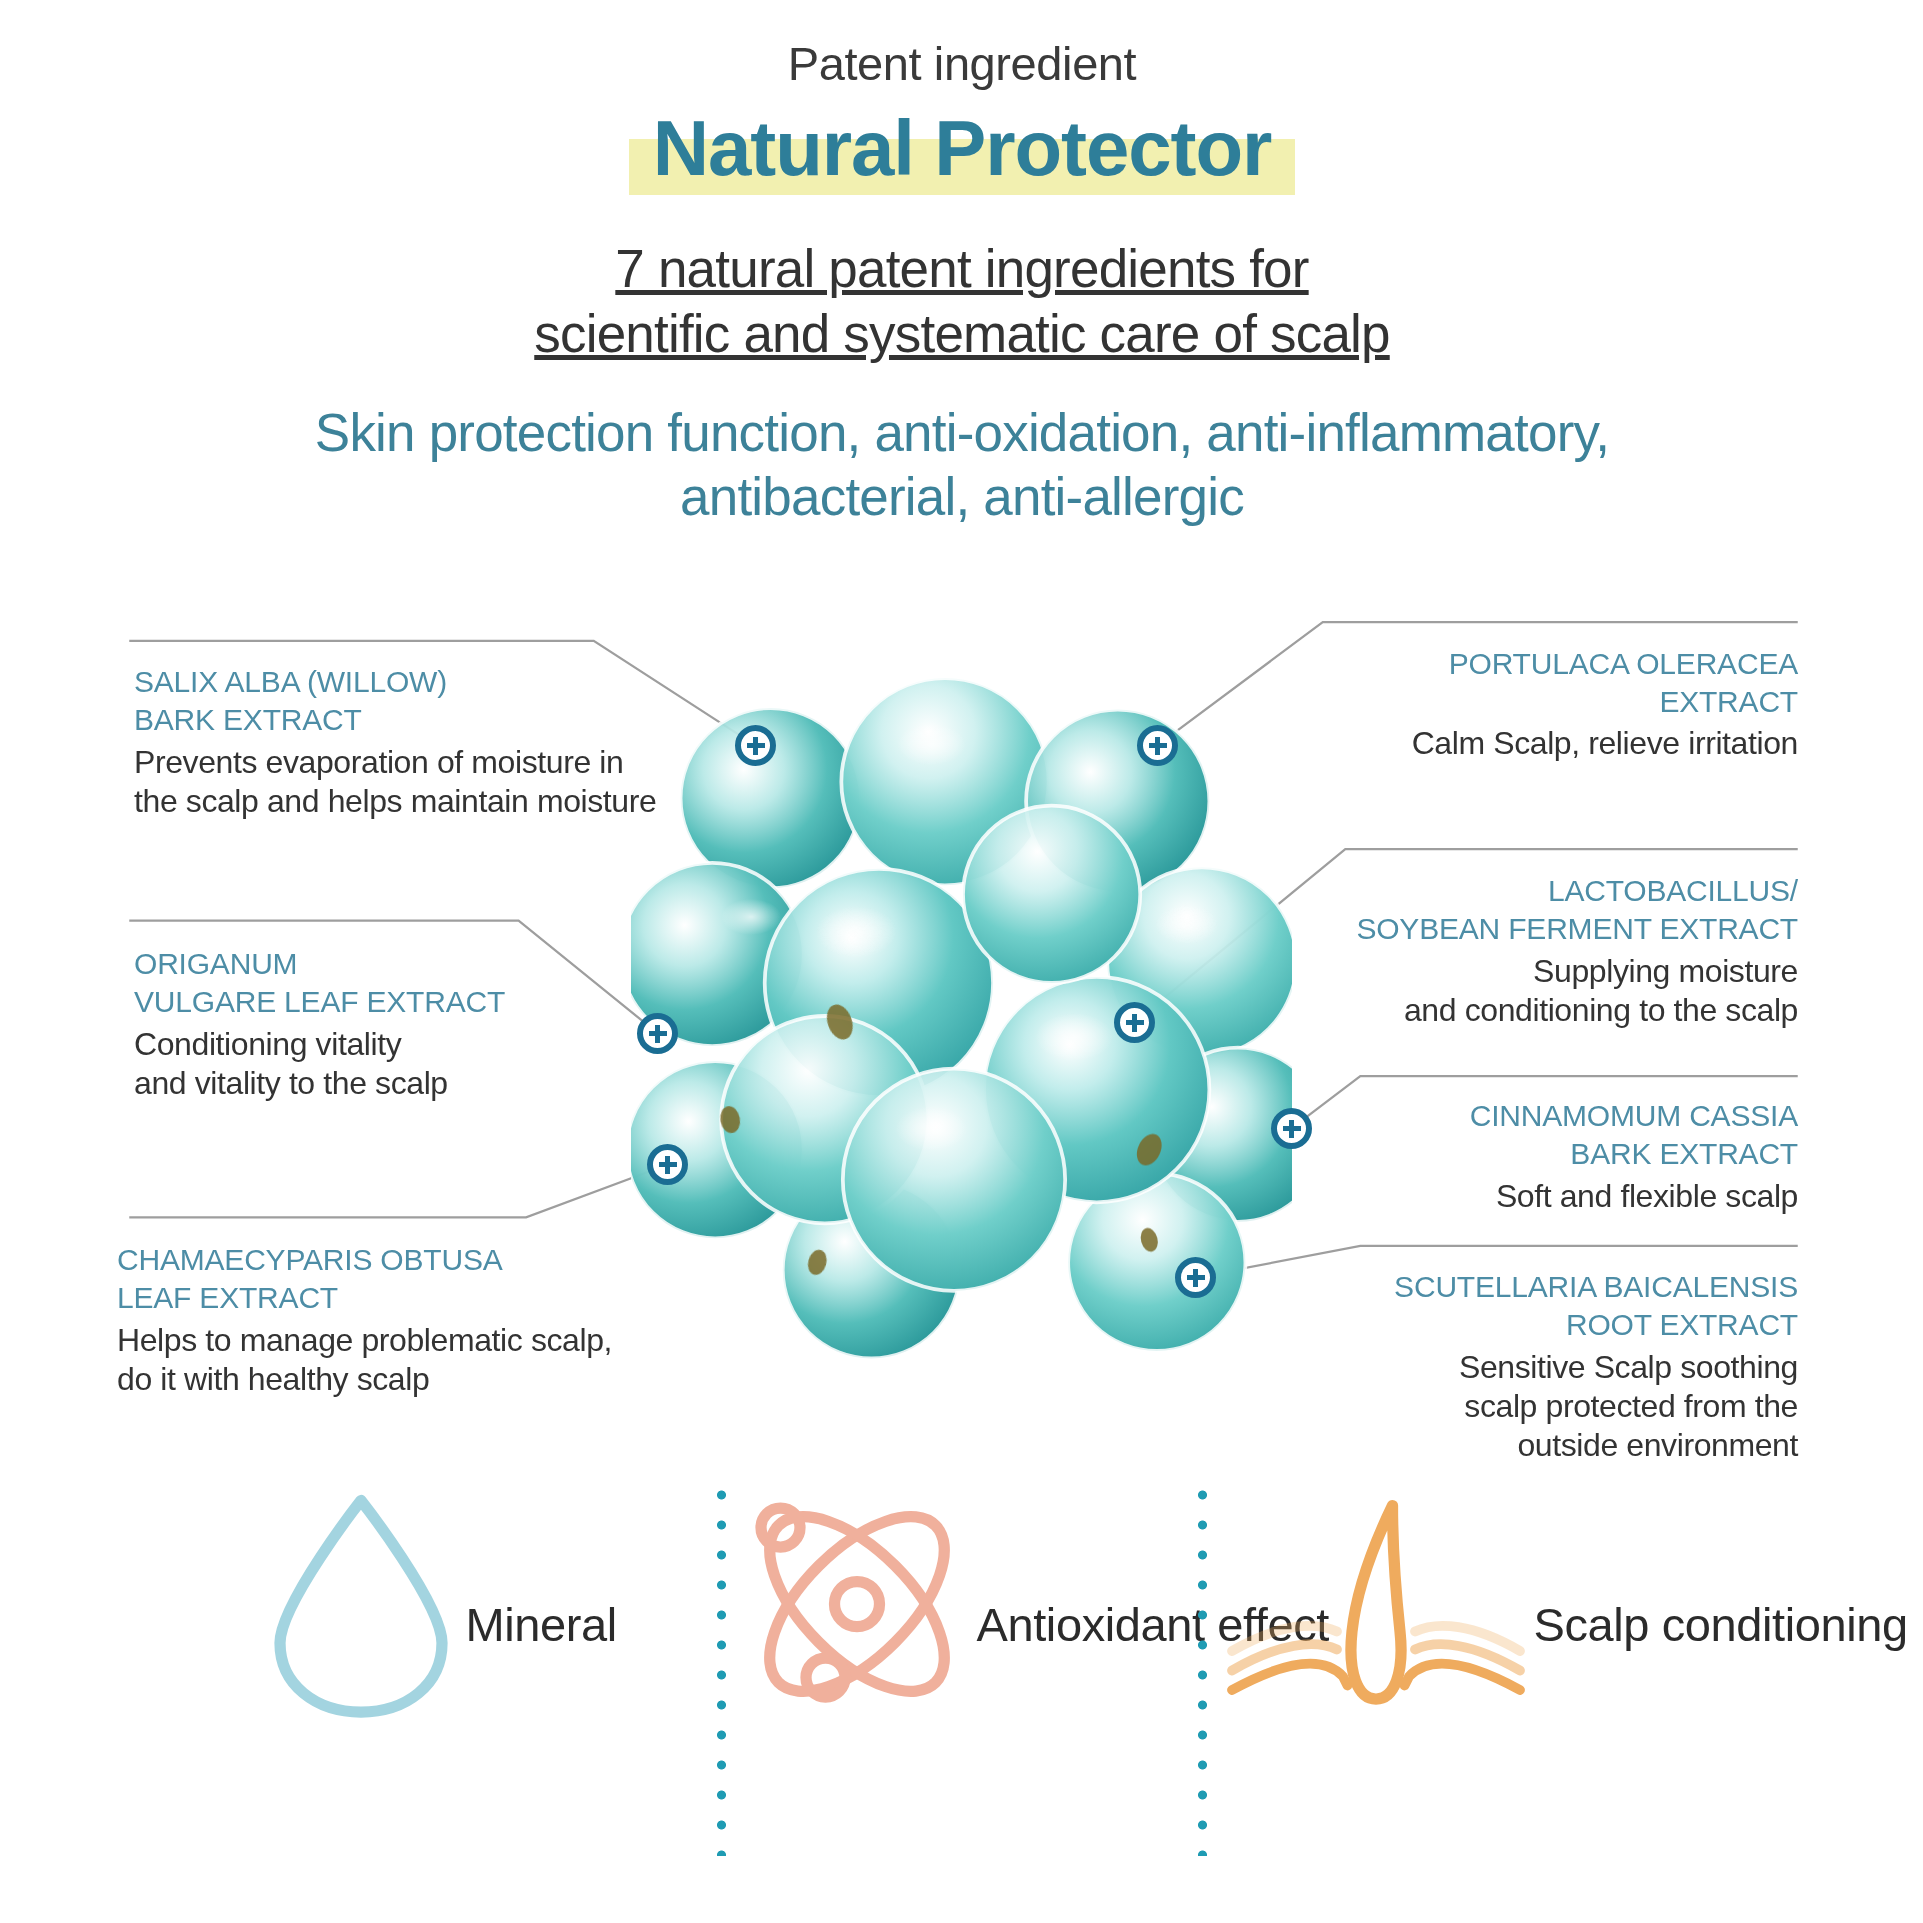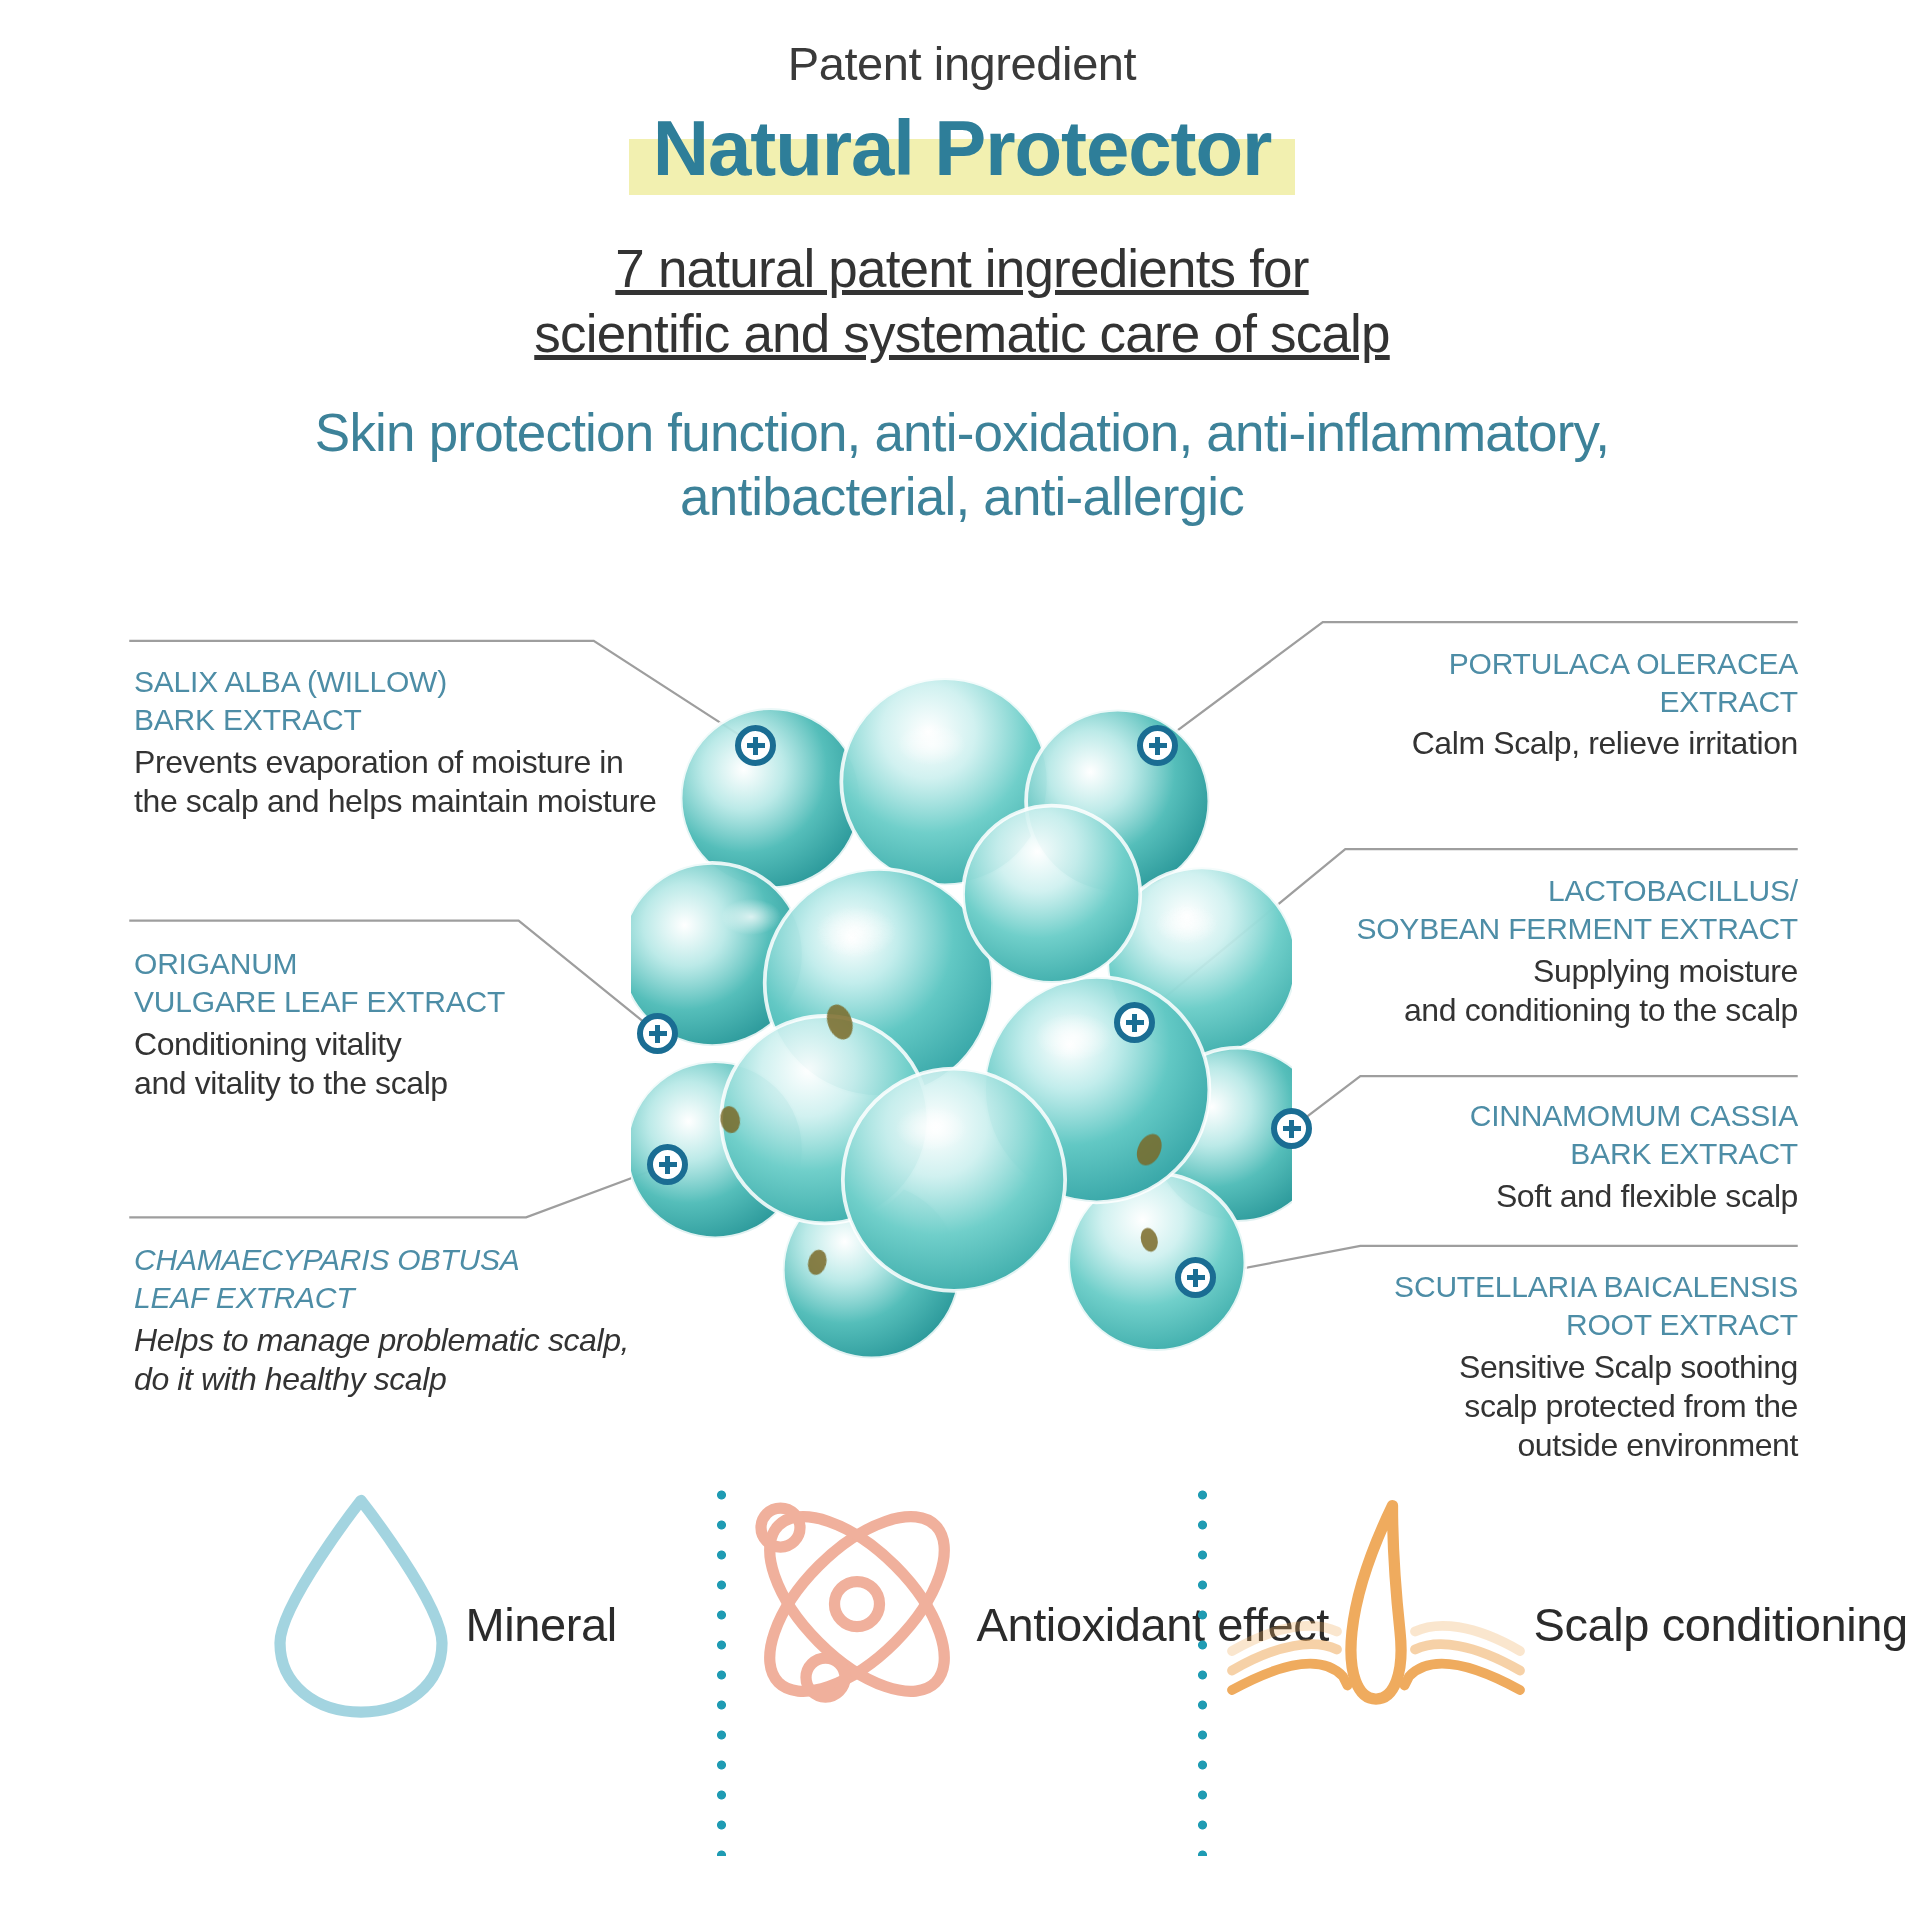--- a/index.html
+++ b/index.html
@@ -312,21 +312,21 @@
       <div class="name">
         <div>ORIGANUM</div>
         <div>VULGARE LEAF EXTRACT</div>
       </div>
       <div class="desc">
         <div>Conditioning vitality</div>
         <div>and vitality to the scalp</div>
       </div>
     </div>
 
-    <div class="lbl left" style="left:134px; top:625px; width:571px;font-style:italic;">
+    <div class="lbl left" style="left:117px; top:625px; width:571px;">
       <div class="name">
         <div>CHAMAECYPARIS OBTUSA</div>
         <div>LEAF EXTRACT</div>
       </div>
       <div class="desc">
         <div>Helps to manage problematic scalp,</div>
         <div>do it with healthy scalp</div>
       </div>
     </div>
 

